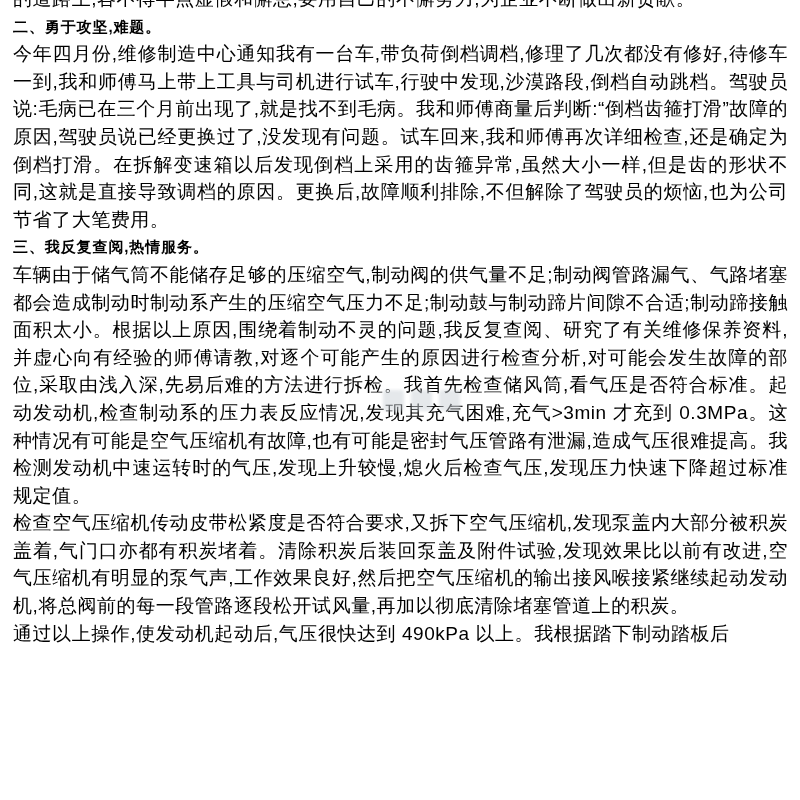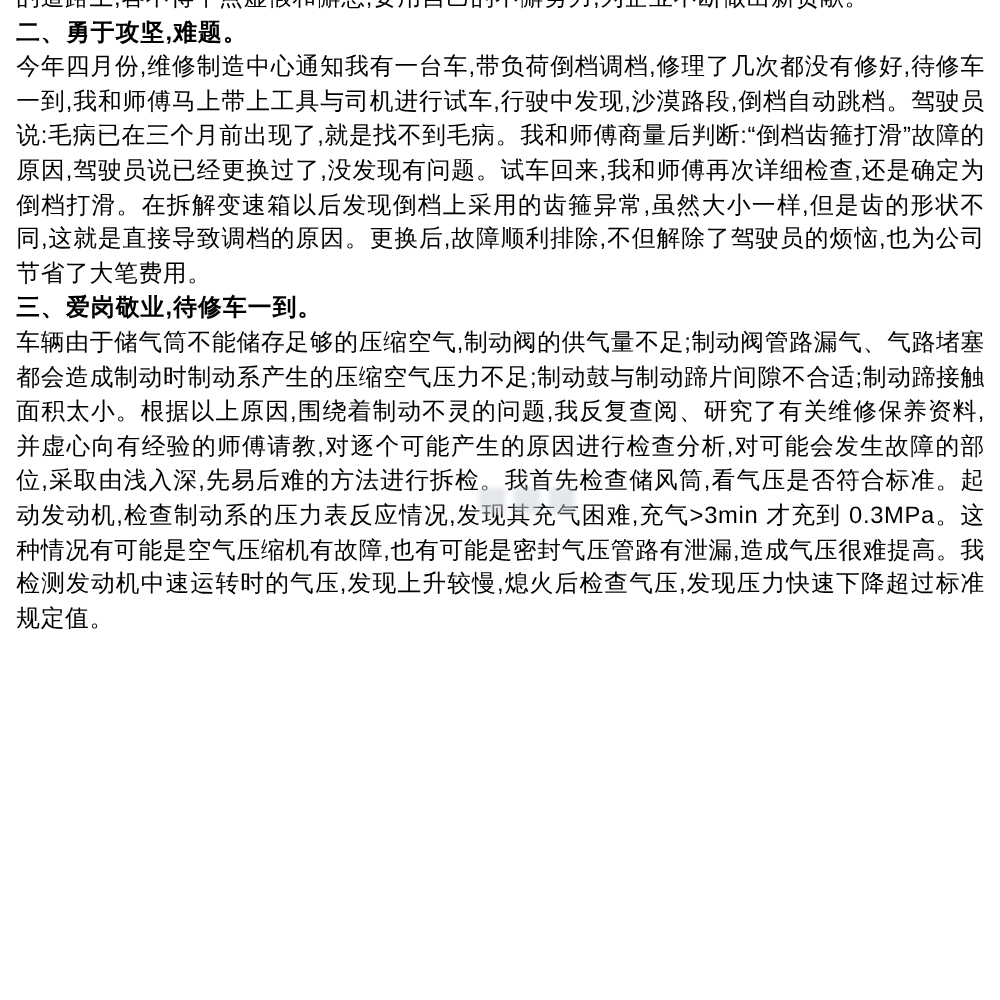--- a/index.html
+++ b/index.html
@@ -23,21 +23,21 @@
     line-height: 27.6px;
     letter-spacing: 0.55px;
     text-align: justify;
     word-break: break-all;
   }
   .para {
     margin: 0;
   }
   .heading {
     margin: 0;
-    font-size: 19px;
+    font-size: 15px;
     font-weight: 700;
     letter-spacing: 0.9px;
   }
   
   .watermark {
     position: absolute;
     left: 383px;
     top: 390px;
     display: flex;
     gap: 7px;
@@ -58,26 +58,28 @@
 
 <div class="doc">
 
   <p class="para">的道路上,容不得半点虚假和懈怠,要用自己的不懈努力,为企业不断做出新贡献。</p>
 
   <h2 class="heading">二、勇于攻坚,难题。</h2>
 
 
   <p class="para">今年四月份,维修制造中心通知我有一台车,带负荷倒档调档,修理了几次都没有修好,待修车一到,我和师傅马上带上工具与司机进行试车,行驶中发现,沙漠路段,倒档自动跳档。驾驶员说:毛病已在三个月前出现了,就是找不到毛病。我和师傅商量后判断:“倒档齿箍打滑”故障的原因,驾驶员说已经更换过了,没发现有问题。试车回来,我和师傅再次详细检查,还是确定为倒档打滑。在拆解变速箱以后发现倒档上采用的齿箍异常,虽然大小一样,但是齿的形状不同,这就是直接导致调档的原因。更换后,故障顺利排除,不但解除了驾驶员的烦恼,也为公司节省了大笔费用。</p>
 
-  <h2 class="heading">三、爱岗敬业,待修车一到。</h2>
+  <h2 class="heading">三、我反复查阅,热情服务。</h2>
 
 
   <p class="para">车辆由于储气筒不能储存足够的压缩空气,制动阀的供气量不足;制动阀管路漏气、气路堵塞都会造成制动时制动系产生的压缩空气压力不足;制动鼓与制动蹄片间隙不合适;制动蹄接触面积太小。根据以上原因,围绕着制动不灵的问题,我反复查阅、研究了有关维修保养资料,并虚心向有经验的师傅请教,对逐个可能产生的原因进行检查分析,对可能会发生故障的部位,采取由浅入深,先易后难的方法进行拆检。我首先检查储风筒,看气压是否符合标准。起动发动机,检查制动系的压力表反应情况,发现其充气困难,充气&gt;3min 才充到 0.3MPa。这种情况有可能是空气压缩机有故障,也有可能是密封气压管路有泄漏,造成气压很难提高。我检测发动机中速运转时的气压,发现上升较慢,熄火后检查气压,发现压力快速下降超过标准规定值。</p>
 
+  <p class="para">检查空气压缩机传动皮带松紧度是否符合要求,又拆下空气压缩机,发现泵盖内大部分被积炭盖着,气门口亦都有积炭堵着。清除积炭后装回泵盖及附件试验,发现效果比以前有改进,空气压缩机有明显的泵气声,工作效果良好,然后把空气压缩机的输出接风喉接紧继续起动发动机,将总阀前的每一段管路逐段松开试风量,再加以彻底清除堵塞管道上的积炭。</p>
 
+  <p class="para">通过以上操作,使发动机起动后,气压很快达到 490kPa 以上。我根据踏下制动踏板后</p>
 
 </div>
 
 <div class="watermark">
   <i></i>
     <i></i>
     <i></i>
 </div>
 
 </body></html>

